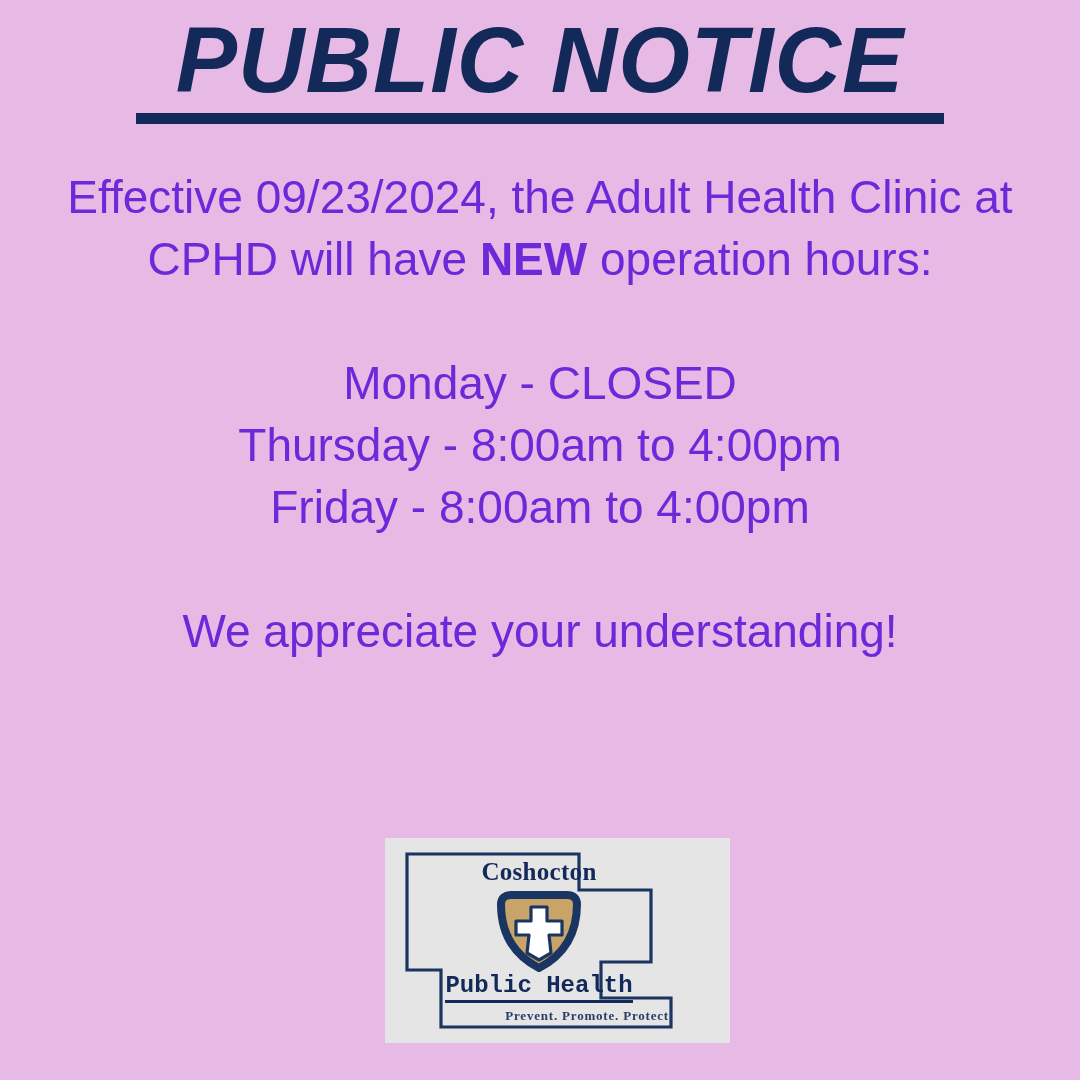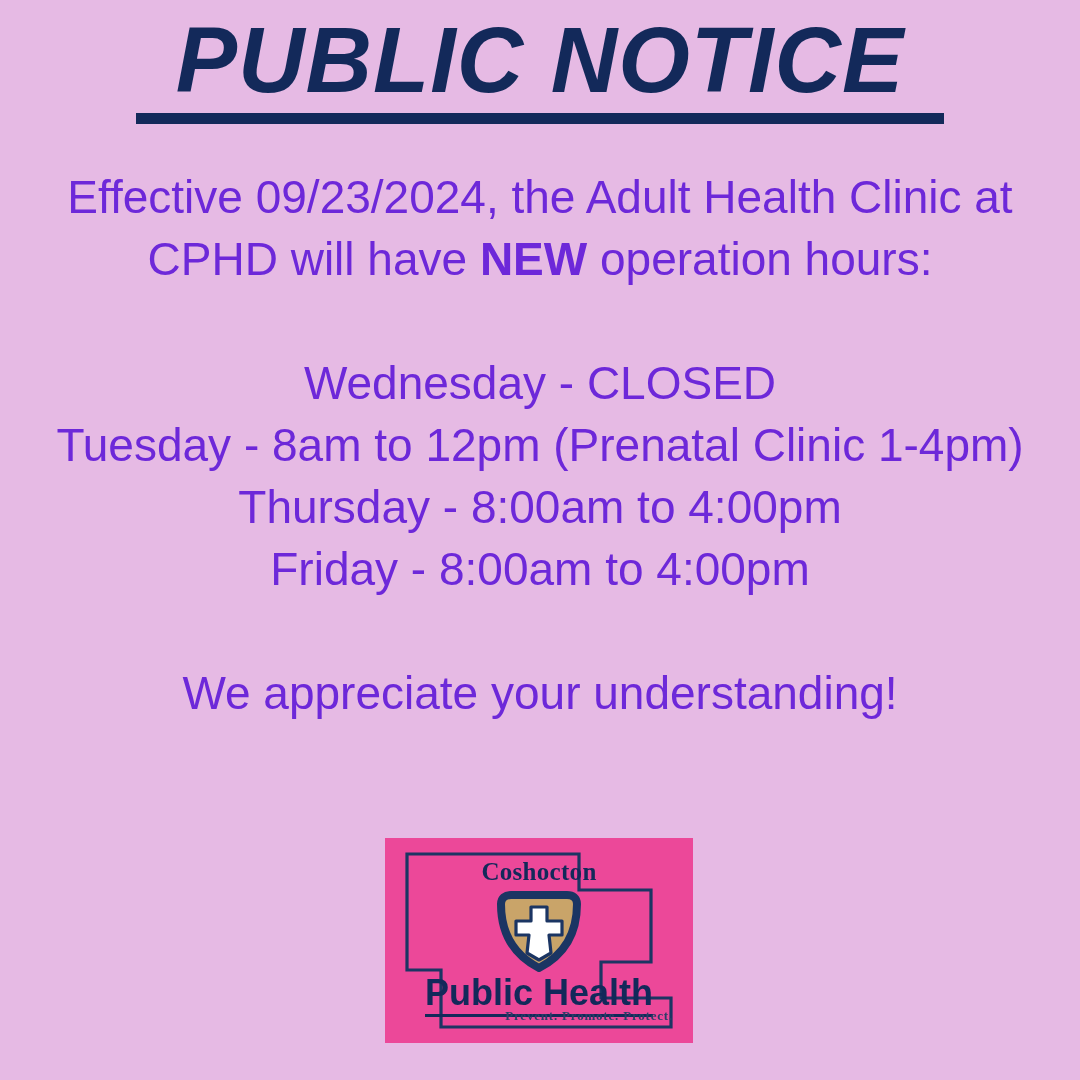--- a/index.html
+++ b/index.html
@@ -61,23 +61,23 @@
   .intro-line .bold { font-weight: bold; }
   .spacer-line { height: 62px; }
   .hours-line { white-space: nowrap; }
   .closing-line { white-space: nowrap; }
 
   
   .logo-card {
     position: absolute;
     left: 385px;
     top: 838px;
-    width: 308px;
+    width: 345px;
     height: 205px;
-    background: #ec4899;
+    background: #e5e5e5;
   }
   .logo-inner {
     position: absolute;
     left: 20px;
     top: 14px;
     width: 268px;
     height: 177px;
   }
   .county-outline {
     position: absolute;
@@ -104,23 +104,23 @@
     left: 0;
     width: 268px;
     text-align: center;
   }
   .logo-text-ph {
     position: absolute;
     top: 120px;
     left: 0;
     width: 268px;
     text-align: center;
-    font-family: Liberation Sans, sans-serif;
+    font-family: Liberation Mono, monospace;
     font-weight: bold;
-    font-size: 36px;
+    font-size: 24px;
     color: #13295a;
   }
   .logo-text-ph span {
     border-bottom: 3px solid #13295a;
     padding-bottom: 1px;
   }
   .logo-text-tag {
     position: absolute;
     top: 156px;
     left: 0;
@@ -144,22 +144,21 @@
     <div class="title-rule"></div>
   </div>
 
   <div class="body-block">
 
     <div class="intro-line">Effective 09/23/2024, the Adult Health Clinic at</div>
     <div class="intro-line"><span>CPHD will have </span><span class="bold">NEW</span><span> operation hours:</span></div>
 
     <div class="spacer-line"></div>
 
-    <div class="hours-line">Wednesday - CLOSED</div>
-    <div class="hours-line">Tuesday - 8am to 12pm (Prenatal Clinic 1-4pm)</div>
+    <div class="hours-line">Monday - CLOSED</div>
     <div class="hours-line">Thursday - 8:00am to 4:00pm</div>
     <div class="hours-line">Friday - 8:00am to 4:00pm</div>
 
     <div class="spacer-line"></div>
 
     <div class="closing-line">We appreciate your understanding!</div>
   </div>
 
   <div class="logo-card">
     <div class="logo-inner">

